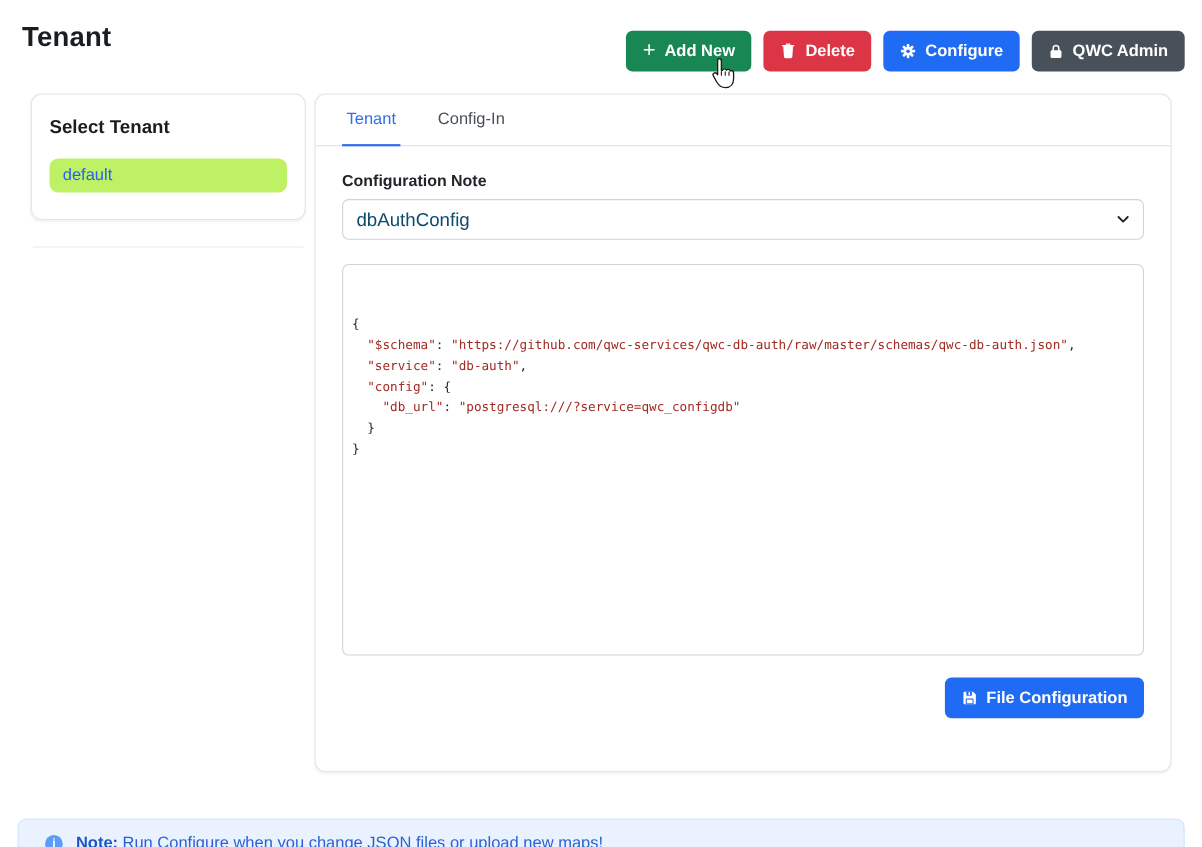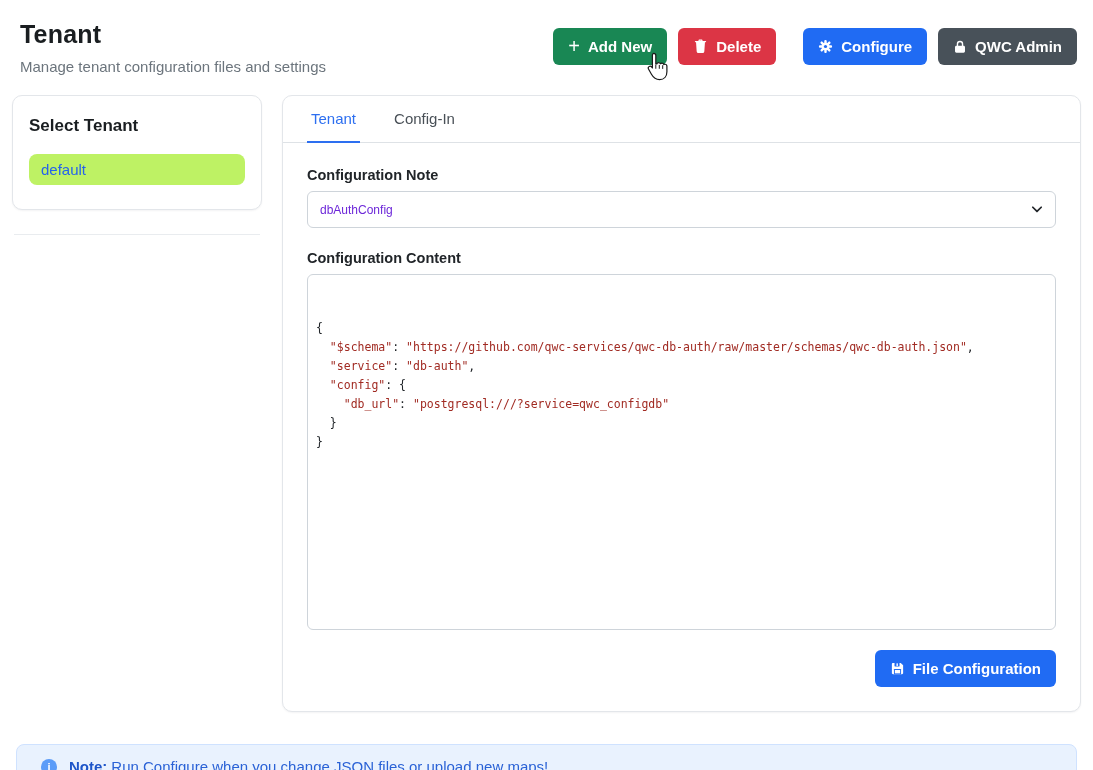--- a/index.html
+++ b/index.html
@@ -14,48 +14,48 @@
   .page-title { margin:0; font-size:25px; font-weight:700; color:#1a1e21; letter-spacing:.2px; }
   .page-subtitle { margin:9px 0 0; font-size:15px; color:#6c757d; }
   .toolbar { display:flex; gap:11px; margin-top:8px; }
   .btn {
     height:37px; border:none; border-radius:6px; color:#fff;
     font-family:inherit; font-size:15px; font-weight:600;
     display:inline-flex; align-items:center; gap:8px; padding:0 15px; cursor:pointer; white-space:nowrap;
   }
   .btn-success { background:#198754; }
   .btn-danger  { background:#dc3545; }
-  .btn-primary { background:#206bf3;margin-left:16px; }
+  .btn-primary { background:#206bf3; }
   .btn-dark    { background:#485159; }
   .plus-glyph { font-size:20px; font-weight:500; line-height:1; margin-top:-2px; }
   .btn svg { display:block; }
 
   
-  .content { display:flex; gap:20px; padding:0 12px; margin-top:20px; }
+  .content { display:flex; gap:8px; padding:0 28px; margin-top:20px; }
   .card { background:#fff; border:1px solid #e3e6ea; border-radius:10px; box-shadow:0 1px 2px rgba(16,24,40,.05); }
 
   .sidebar { width:250px; flex:none; }
   .tenant-card { padding:20px 16px 24px; }
   .tenant-title { margin:0 0 18px; font-size:17px; font-weight:700; color:#1a1e21; }
   .tenant-item { background:#bef264; color:#2563eb; border-radius:8px; padding:7px 12px; font-size:15px; cursor:pointer; }
   .sidebar-divider { border:none; border-top:1px solid #e9ecef; margin:24px 2px 0; }
 
   .main-card { flex:1; height:617px; display:flex; flex-direction:column; }
   .tab-bar { display:flex; gap:30px; padding:0 24px; border-bottom:1px solid #dee2e6; height:47px; }
   .tab { display:flex; align-items:center; font-size:15px; color:#495057; padding:0 4px;
          border-bottom:2px solid transparent; margin-bottom:-1px; cursor:pointer; }
   .tab.active { color:#2d6ff0; border-bottom-color:#2d6ff0; }
 
   .card-body { padding:24px; flex:1; display:flex; flex-direction:column; }
   .field-label { font-size:14.5px; font-weight:600; color:#212529; margin:0 0 8px; }
   .select-wrap { position:relative; margin-bottom:22px; }
   .config-select {
     width:100%; height:37px; appearance:none; -webkit-appearance:none; -moz-appearance:none;
     border:1px solid #ced4da; border-radius:6px; background:#fff;
-    padding:0 30px 0 12px; font-family:inherit; font-size:12px; color:#6d28d9;
+    padding:0 30px 0 12px; font-family:inherit; font-size:17px; color:#0c4a6e;
   }
   .chevron { position:absolute; right:12px; top:11px; pointer-events:none; }
 
   .code-box {
     border:1px solid #ced4da; border-radius:6px; height:356px; padding:6px 8px;
     font-family:"DejaVu Sans Mono", monospace; font-size:11.5px; line-height:19px;
     color:#212529; white-space:pre; overflow:auto; cursor:text;
   }
   .json-str { color:#a12b23; }
 
@@ -77,21 +77,20 @@
 
   
   .cursor { position:absolute; left:645px; top:52px; z-index:20; pointer-events:none; }
 </style>
 </head>
 <body>
 
 <header class="page-header">
   <div>
     <h1 class="page-title">Tenant</h1>
-    <p class="page-subtitle">Manage tenant configuration files and settings</p>
   </div>
   <div class="toolbar">
     <button class="btn btn-success">
       <span class="plus-glyph">+</span>
       <span>Add New</span>
     </button>
     <button class="btn btn-danger">
       <span>
         <svg width="15" height="15" viewBox="0 0 16 16" fill="#fff">
             <path d="M5.8 1.7c0-.7.5-1.2 1.2-1.2h2c.7 0 1.2.5 1.2 1.2V2h3.1a.75.75 0 0 1 0 1.5h-.55l-.68 9.9A1.8 1.8 0 0 1 10.27 15H5.73a1.8 1.8 0 0 1-1.8-1.6l-.68-9.9H2.7A.75.75 0 0 1 2.7 2h3.1v-.3zm1.3.3h1.8v-.2H7.1V2z"></path>
@@ -144,21 +143,20 @@
       <div class="select-wrap">
         <select class="config-select">
           <option>dbAuthConfig</option>
         </select>
         <span class="chevron">
           <svg width="14" height="14" viewBox="0 0 16 16">
               <path d="M3.2 6l4.8 4.8L12.8 6" stroke="#212529" stroke-width="2" fill="none" stroke-linecap="round" stroke-linejoin="round"></path>
             </svg>
         </span>
       </div>
-      <p class="field-label">Configuration Content</p>
       <div class="code-box">
         <pre style="margin:0;font:inherit;">{
   <span class="json-str">"$schema"</span>: <span class="json-str">"https://github.com/qwc-services/qwc-db-auth/raw/master/schemas/qwc-db-auth.json"</span>,
   <span class="json-str">"service"</span>: <span class="json-str">"db-auth"</span>,
   <span class="json-str">"config"</span>: {
     <span class="json-str">"db_url"</span>: <span class="json-str">"postgresql:///?service=qwc_configdb"</span>
   }
 }</pre>
       </div>
       <div class="save-row">

